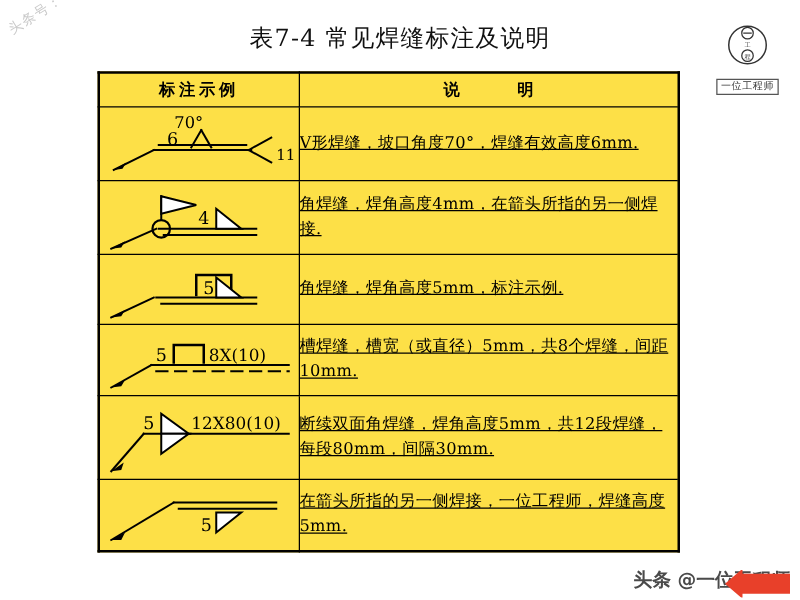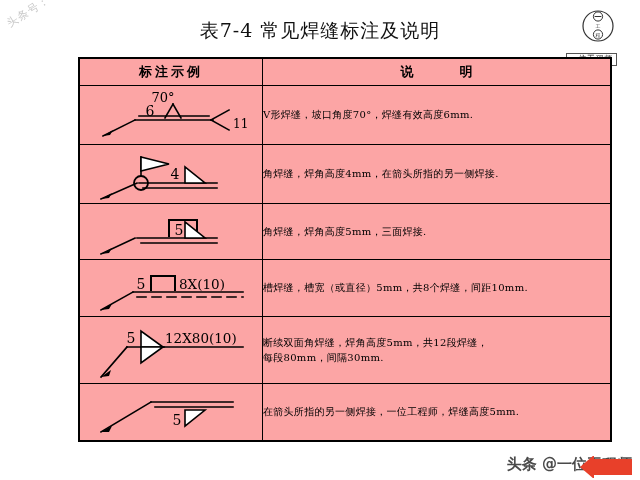--- a/index.html
+++ b/index.html
@@ -14,64 +14,64 @@
   
   .wm-diag{
     position:absolute;left:4px;top:18px;
     font-size:11px;color:#c9c9c9;
     transform:rotate(-32deg);transform-origin:left top;
     white-space:nowrap;letter-spacing:1px;
     user-select:none;
   }
 
   
-  .logo{position:absolute;right:10px;top:6px;width:64px;}
+  .logo{position:absolute;right:10px;top:16px;width:64px;text-align:center;}
   .logo-circle{width:40px;height:40px;margin:0 auto;}
   .logo-name{
     margin-top:1px;border:1px solid #555;display:inline-block;
     font-size:8px;padding:1px 3px;color:#333;letter-spacing:.5px;
     line-height:1.1;
   }
 
   
   .title{
     position:absolute;left:0;right:0;top:18px;
     text-align:center;font-size:19px;color:#111;
     font-family:"DejaVu Serif","Liberation Serif",serif;
     letter-spacing:1px;
   }
 
   
   .tbl-wrap{position:absolute;left:78px;top:57px;width:466px;}
   table.weld{
-    border-collapse:collapse;width:534px;
-    border:2px solid #000;background:#fca5a5;
+    border-collapse:collapse;width:466px;
+    border:2px solid #000;background:#fde047;
   }
   table.weld td, table.weld th{
     border:1px solid #000;
     padding:0;
     vertical-align:middle;
   }
   table.weld th{
     height:26px;
     font-size:13px;font-weight:bold;color:#000;
     font-family:"DejaVu Serif","Liberation Serif",serif;
     letter-spacing:3px;
   }
   .col-sym{width:160px;}
   .col-desc{width:304px;}
   .hdr-desc span{letter-spacing:0;}
   .hdr-desc .sp{display:inline-block;width:46px;}
 
   td.sym{height:55px;text-align:center;}
   td.desc{
-    font-size:10px;color:#000;
+    font-size:13px;color:#000;
     font-family:"DejaVu Serif","Liberation Serif",serif;
     padding:2px 3px 2px 7px;
-    line-height:1.55;letter-spacing:.3px;
+    line-height:1.55;letter-spacing:.3px;text-decoration:underline;
   }
   td.desc .l2{display:block;}
   .sym svg{display:block;margin:0 auto;}
 
   
   .wm-bottom{
     position:absolute;right:8px;bottom:6px;
     display:flex;align-items:center;gap:2px;
   }
   .wm-bottom .txt{
@@ -170,21 +170,21 @@
             <path d="M8,48 L19,42 L16,47 Z" fill="#000" stroke="none"></path>
             <line x1="44" y1="32" x2="124" y2="32"></line>
             <line x1="48" y1="37" x2="124" y2="37"></line>
             <path d="M76,30 L76,14 L104,14 L104,30" fill="none" stroke-width="2"></path>
             <path d="M92,32 L92,16 L112,32 Z" fill="#fff" stroke="#000" stroke-width="1.6"></path>
           </g>
           <text x="86" y="29" font-size="14" text-anchor="middle" fill="#000" font-family="DejaVu Serif">5</text>
         </svg>
       </td>
       <td class="desc">
-        <span>角焊缝，焊角高度5mm，三面焊接.</span>
+        <span>角焊缝，焊角高度5mm，标注示例.</span>
       </td>
     </tr>
 
     <tr>
       <td class="sym">
         <svg width="156" height="56" viewBox="0 0 156 56">
           <g stroke="#000" stroke-width="1.6" fill="none" stroke-linecap="square">
             <line x1="8" y1="50" x2="40" y2="32"></line>
             <path d="M8,50 L19,44 L16,49 Z" fill="#000" stroke="none"></path>
             <line x1="40" y1="32" x2="150" y2="32"></line>

